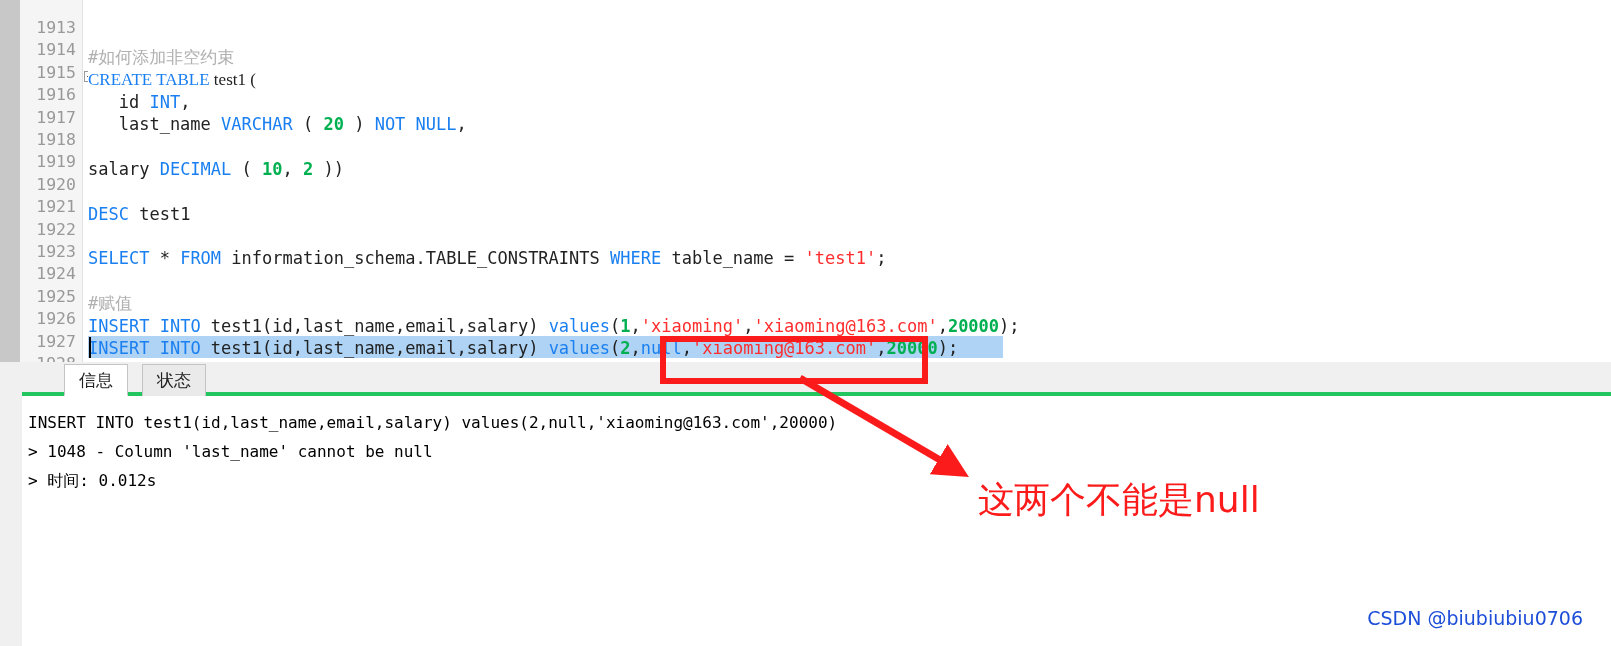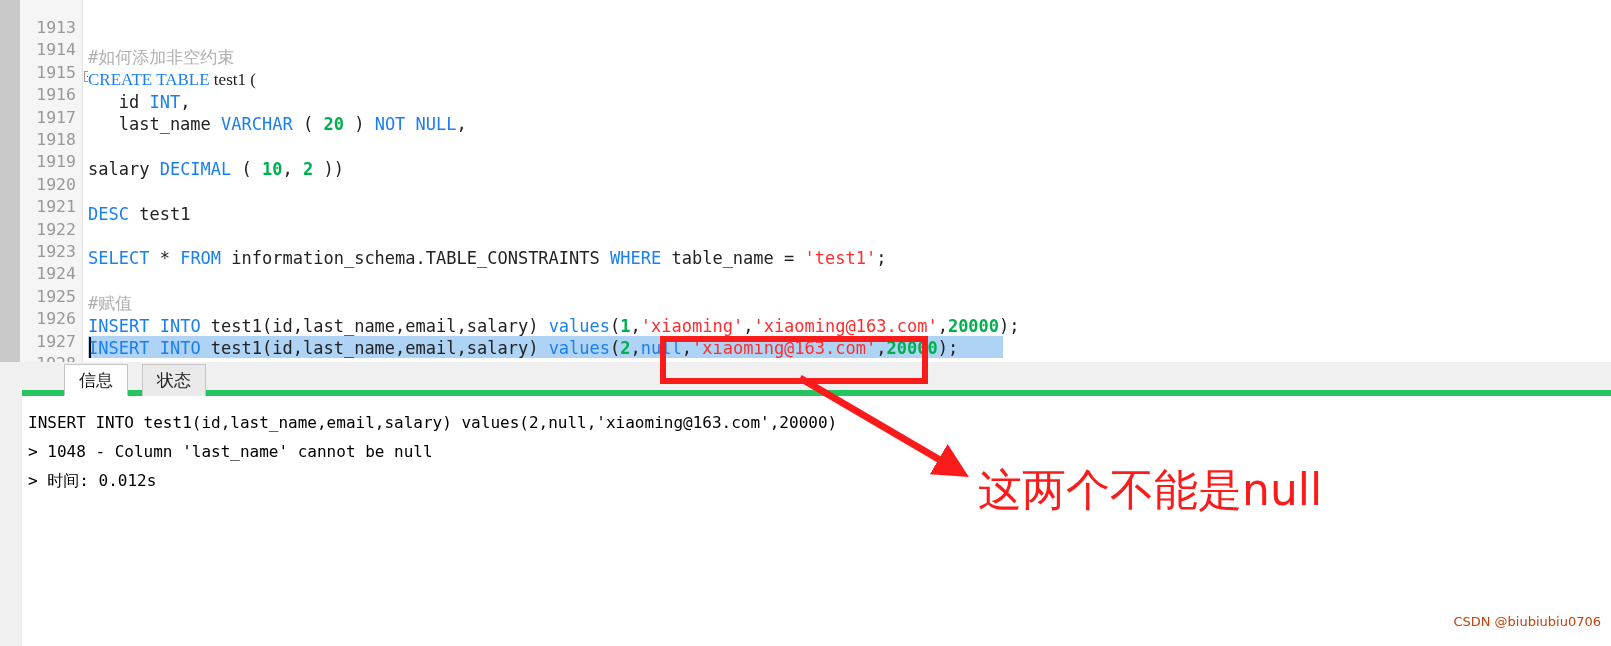--- a/index.html
+++ b/index.html
@@ -129,21 +129,21 @@
     left: 0; top: 0;
     width: 22px; height: 284px;
     background: #f0f0f0;
   }
   #tabstrip {
     position: absolute;
     left: 22px; top: 0;
     right: 0;
     height: 34px;
     background: #f0f0f0;
-    border-bottom: 6px solid #22c55e;
+    border-bottom: 4px solid #22c55e;
     box-sizing: border-box;
   }
   .tab {
     position: absolute;
     top: 2px;
     height: 32px;
     line-height: 31px;
     padding: 0 14px;
     font-family: "DejaVu Sans", sans-serif;
     font-size: 17px;
@@ -180,33 +180,33 @@
   
   #annot-layer {
     position: absolute;
     left: 0; top: 0;
     width: 1611px; height: 646px;
     pointer-events: none;
   }
   #annot-text {
     position: absolute;
     left: 978px;
-    top: 461px;
+    top: 476px;
     font-family: "DejaVu Sans", sans-serif;
-    font-size: 44px;
+    font-size: 36px;
     color: #fc1b1b;
     white-space: nowrap;
   }
   #watermark {
     position: absolute;
-    right: 10px;
+    right: 28px;
     bottom: 17px;
     font-family: "DejaVu Sans", sans-serif;
-    font-size: 13px;
-    color: #c2410c;
+    font-size: 19px;
+    color: #1d4ed8;
     white-space: nowrap;
   }
 </style>
 </head>
 <body>
 
 <div id="editor-pane">
 
   <div id="editor-left-scroll"></div>
   <div id="gutter"></div>

